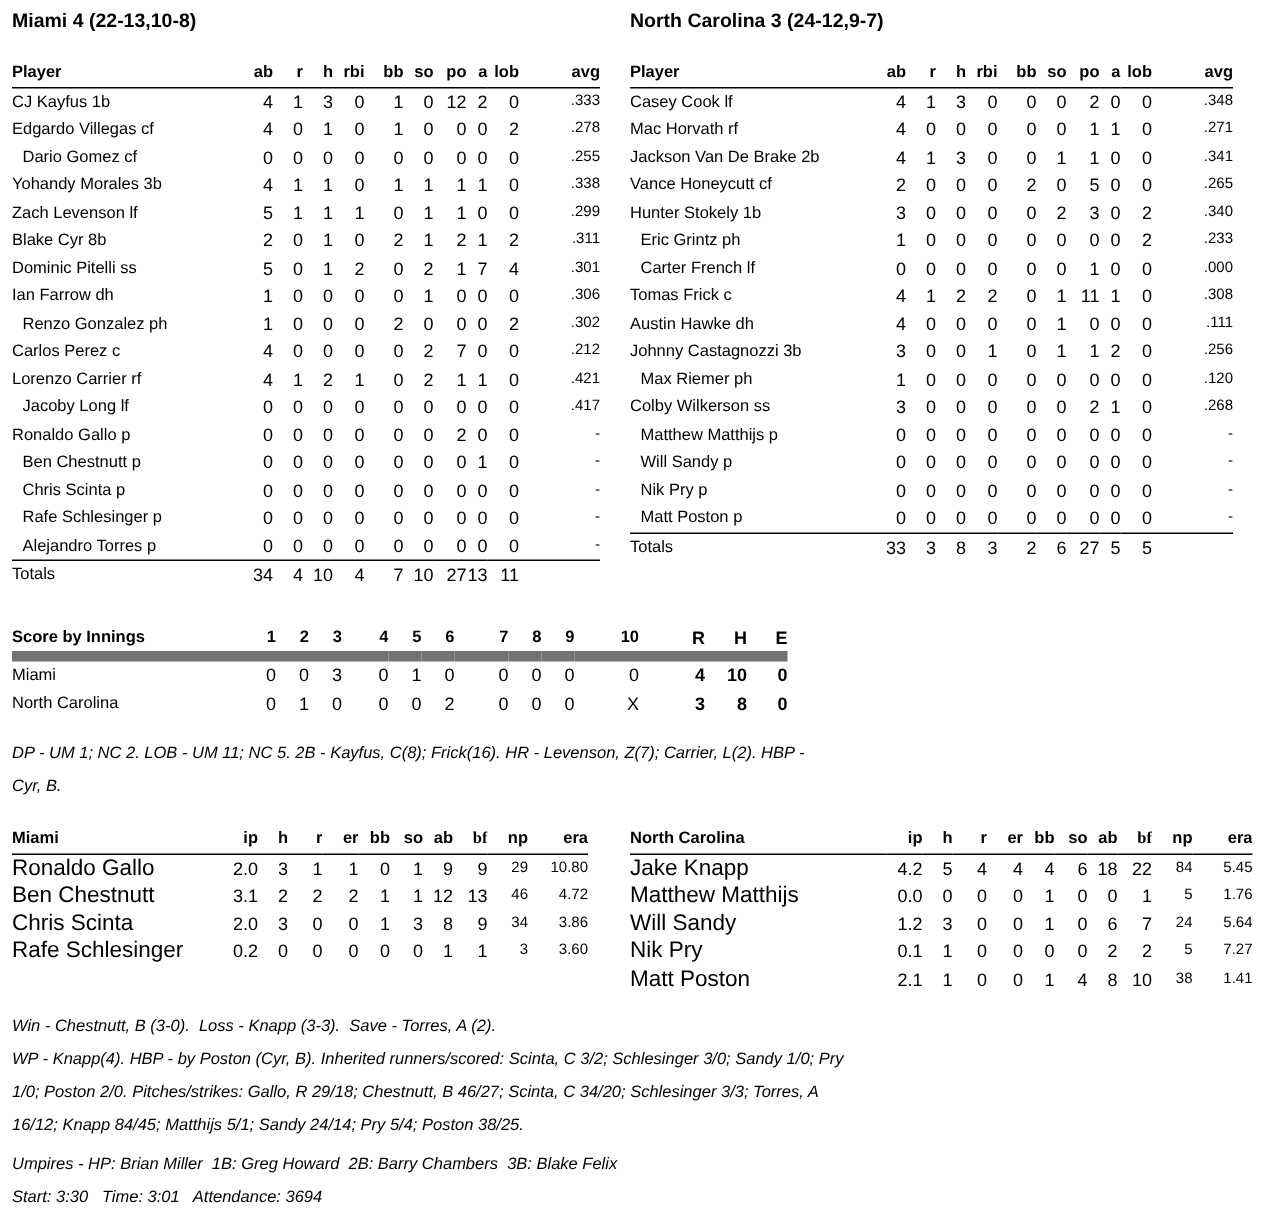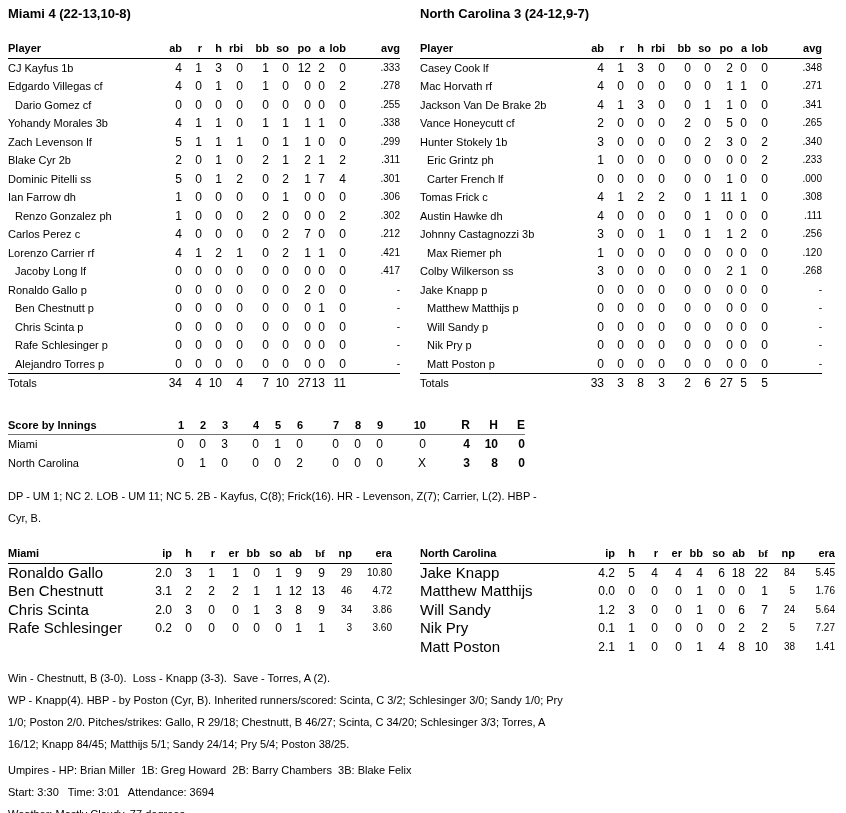--- a/index.html
+++ b/index.html
@@ -33,21 +33,21 @@
   .bat th:nth-child(10) { width: 21px; }
   .bat th:nth-child(11) { width: 54px; }
   .bat td.name { font-size: 11px; text-align: left; }
   .bat td.name.indent { padding-left: 7px; }
   .bat td.num { font-size: 12px; text-align: right; }
   .bat td.avg { font-size: 10px; text-align: right; }
   .bat tr.totals td { border-top: 1px solid #000; margin-top: 28px; }
 
   
   .inn { width: 517px; margin-top: 23px; }
-  .inn th { border-bottom: 1px solid #737373; font-weight: bold; font-size: 11px; text-align: right; }
+  .inn th { border-bottom: 7px solid #737373; font-weight: bold; font-size: 11px; text-align: right; }
   .inn th.lbl { text-align: left; }
   .inn td { font-size: 12px; text-align: right; }
   .inn td.lbl { font-size: 11px; text-align: left; font-weight: normal; }
   .inn .i  { width: 22px; }
   .inn .g1 { width: 31px; }
   .inn .g2 { width: 36px; }
   .inn .g3 { width: 43px; }
   .inn .rw { width: 44px; }
   .inn .hw { width: 28px; }
   .inn .ew { width: 27px; }
@@ -67,21 +67,21 @@
   .pit th:nth-child(7)  { width: 22px; }
   .pit th:nth-child(8)  { width: 20px; }
   .pit th:nth-child(9)  { width: 23px; font-family: Liberation Serif, serif; }
   .pit th:nth-child(10) { width: 27px; }
   .pit th:nth-child(11) { width: 40px; }
   .pit td { font-size: 12px; text-align: right; }
   .pit td.name { font-size: 15px; text-align: left; }
   .pit td.small { font-size: 10px; }
 
   
-  .note { font-size: 11px; line-height: 22px; margin: 0; white-space: pre-wrap; }
+  .note { font-size: 11px; line-height: 22px; margin: 0; white-space: pre-wrap; font-style: italic; }
   .note.dp { margin-top: 13px; }
   .cols.pitch { margin-top: 15px; }
   .note.winline { margin-top: 11px; }
   .note.umps { margin-top: 4px; }
 </style>
 </head>
 <body>
 
 <div class="page">
 
@@ -162,21 +162,21 @@
               <td class="num">1</td>
               <td class="num">1</td>
               <td class="num">0</td>
               <td class="num">1</td>
               <td class="num">1</td>
               <td class="num">0</td>
               <td class="num">0</td>
               <td class="avg">.299</td>
             </tr>
             <tr>
-              <td class="name">Blake Cyr 2b</td>
+              <td class="name">Blake Cyr 8b</td>
               <td class="num">2</td>
               <td class="num">0</td>
               <td class="num">1</td>
               <td class="num">0</td>
               <td class="num">2</td>
               <td class="num">1</td>
               <td class="num">2</td>
               <td class="num">1</td>
               <td class="num">2</td>
               <td class="avg">.311</td>
@@ -505,33 +505,20 @@
               <td class="num">3</td>
               <td class="num">0</td>
               <td class="num">0</td>
               <td class="num">0</td>
               <td class="num">0</td>
               <td class="num">0</td>
               <td class="num">2</td>
               <td class="num">1</td>
               <td class="num">0</td>
               <td class="avg">.268</td>
-            </tr>
-            <tr>
-              <td class="name">Jake Knapp p</td>
-              <td class="num">0</td>
-              <td class="num">0</td>
-              <td class="num">0</td>
-              <td class="num">0</td>
-              <td class="num">0</td>
-              <td class="num">0</td>
-              <td class="num">0</td>
-              <td class="num">0</td>
-              <td class="num">0</td>
-              <td class="avg">-</td>
             </tr>
             <tr>
               <td class="name indent">Matthew Matthijs p</td>
               <td class="num">0</td>
               <td class="num">0</td>
               <td class="num">0</td>
               <td class="num">0</td>
               <td class="num">0</td>
               <td class="num">0</td>
               <td class="num">0</td>

